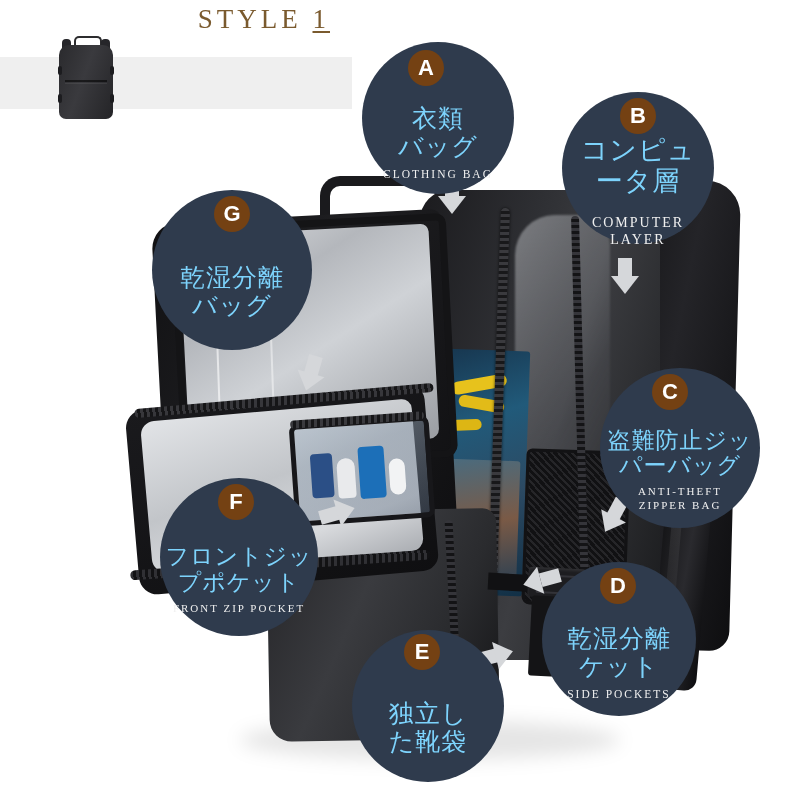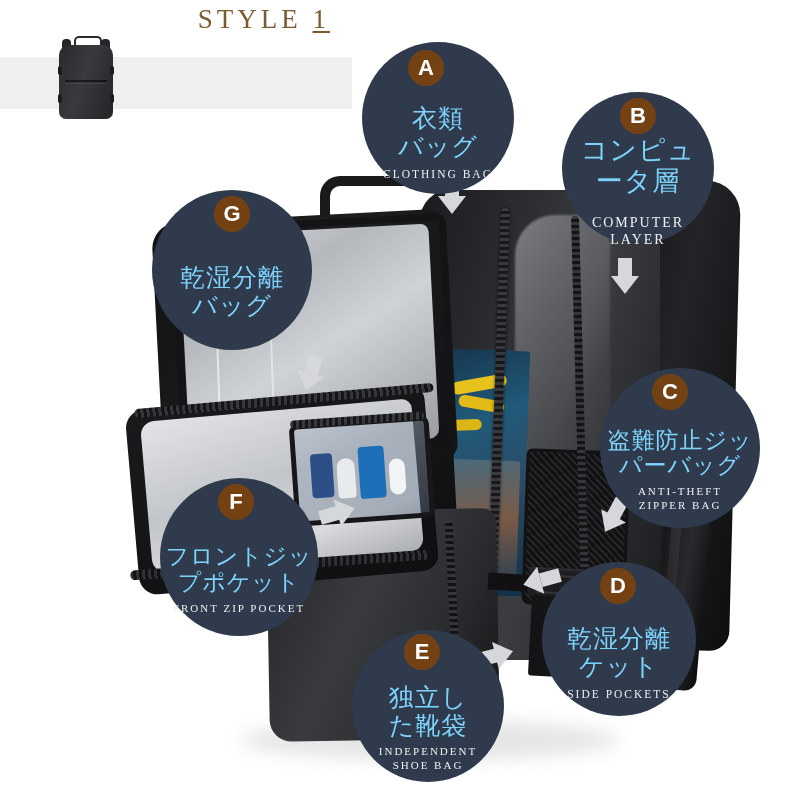--- a/index.html
+++ b/index.html
@@ -394,22 +394,20 @@
     <div class="badge" style="left:58px;top:6px;width:36px;height:36px;font-size:22px;">D</div>
     <div class="jp" style="font-size:25px;margin-top:30px;white-space:pre-line;">乾湿分離
 ケット</div>
     <div class="en" style="font-size:11.5px;margin-top:6px;">SIDE POCKETS</div>
   </div>
 
   <div class="callout" style="left:352px;top:630px;width:152px;height:152px;padding-top:16px;">
     <div class="badge" style="left:52px;top:4px;width:36px;height:36px;font-size:22px;">E</div>
     <div class="jp" style="font-size:25px;margin-top:28px;white-space:pre-line;">独立し
 た靴袋</div>
-    <div class="en" style="font-size:11px;margin-top:5px;">INDEPENDENT
-SHOE BAG</div>
   </div>
 
   <div class="callout" style="left:160px;top:478px;width:158px;height:158px;padding-top:18px;">
     <div class="badge" style="left:58px;top:6px;width:36px;height:36px;font-size:22px;">F</div>
     <div class="jp" style="font-size:23px;margin-top:28px;white-space:pre-line;">フロントジッ
 プポケット</div>
     <div class="en" style="font-size:11px;margin-top:6px;">FRONT ZIP POCKET</div>
   </div>
 
   <div class="callout" style="left:152px;top:190px;width:160px;height:160px;padding-top:18px;">

